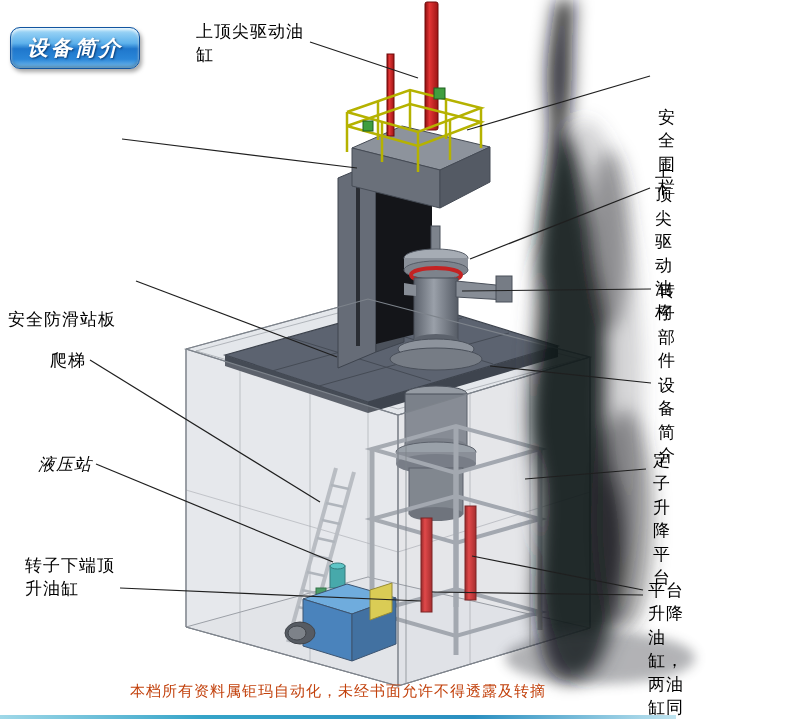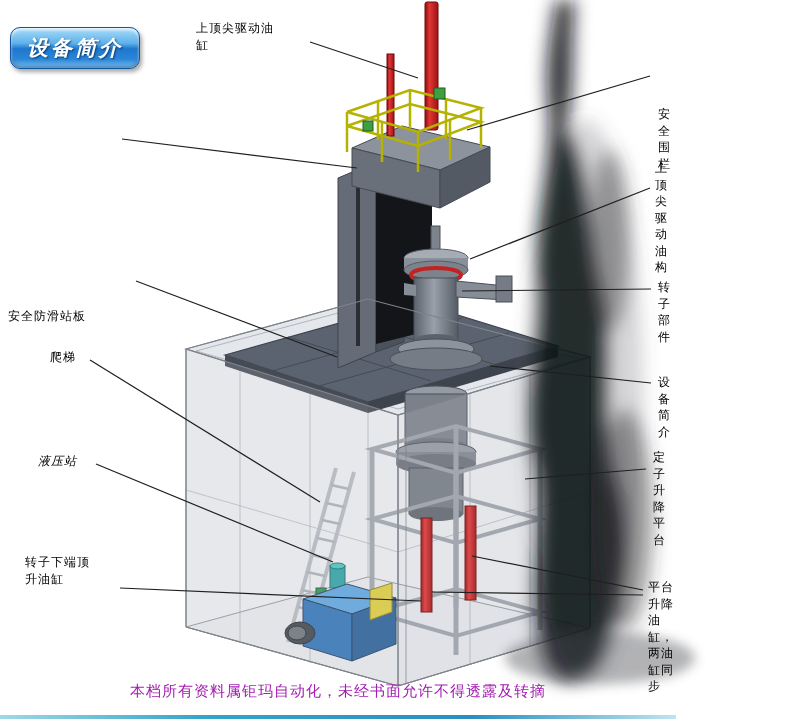--- a/index.html
+++ b/index.html
@@ -5,35 +5,35 @@
   html,body{margin:0;padding:0;}
   body{
     width:804px;height:719px;position:relative;overflow:hidden;
     background:#ffffff;
     font-family:"Liberation Serif","DejaVu Serif",serif;
   }
   .page{position:absolute;left:0;top:0;width:676px;height:719px;background:#fff;}
   svg.scene{position:absolute;left:0;top:0;z-index:10;}
   svg.leaders{position:absolute;left:0;top:0;z-index:20;}
   .label{
-    position:absolute;font-size:12px;line-height:1.38;letter-spacing:1px;
+    position:absolute;font-size:17px;line-height:1.38;letter-spacing:1px;
     color:#000;white-space:pre-line;z-index:30;
   }
   .badge{
     position:absolute;left:10px;top:27px;width:128px;height:40px;border-radius:10px;
     background:linear-gradient(180deg,#aadcf8 0%,#5eb2ec 38%,#1f77cc 52%,#2a86d8 78%,#7cc0ee 100%);
     border:1px solid #1255a0;color:#fff;font-weight:700;font-style:italic;font-size:21px;
     display:flex;align-items:center;justify-content:center;letter-spacing:3px;
     box-shadow:2px 3px 4px rgba(0,0,0,.35), inset 0 2px 3px rgba(255,255,255,.8), inset 0 -2px 3px rgba(0,0,0,.25);
     text-shadow:1px 1px 2px rgba(0,40,90,.8);
     z-index:40;font-family:"Liberation Sans","DejaVu Sans",sans-serif;
   }
   .watermark{
     position:absolute;left:0;width:100%;top:682px;text-align:center;
-    font-size:15px;letter-spacing:1px;color:#a21caf;z-index:35;
+    font-size:15px;letter-spacing:1px;color:#c2410c;z-index:35;
   }
   .accent-bar{
     position:absolute;left:0;bottom:0;width:100%;height:4px;z-index:36;
     background:linear-gradient(90deg,#9fd8e8,#35a4c8 30%,#2a8fc0 70%,#bfe4f0);
   }
 </style>
 </head>
 <body>
 
 <div class="page">

